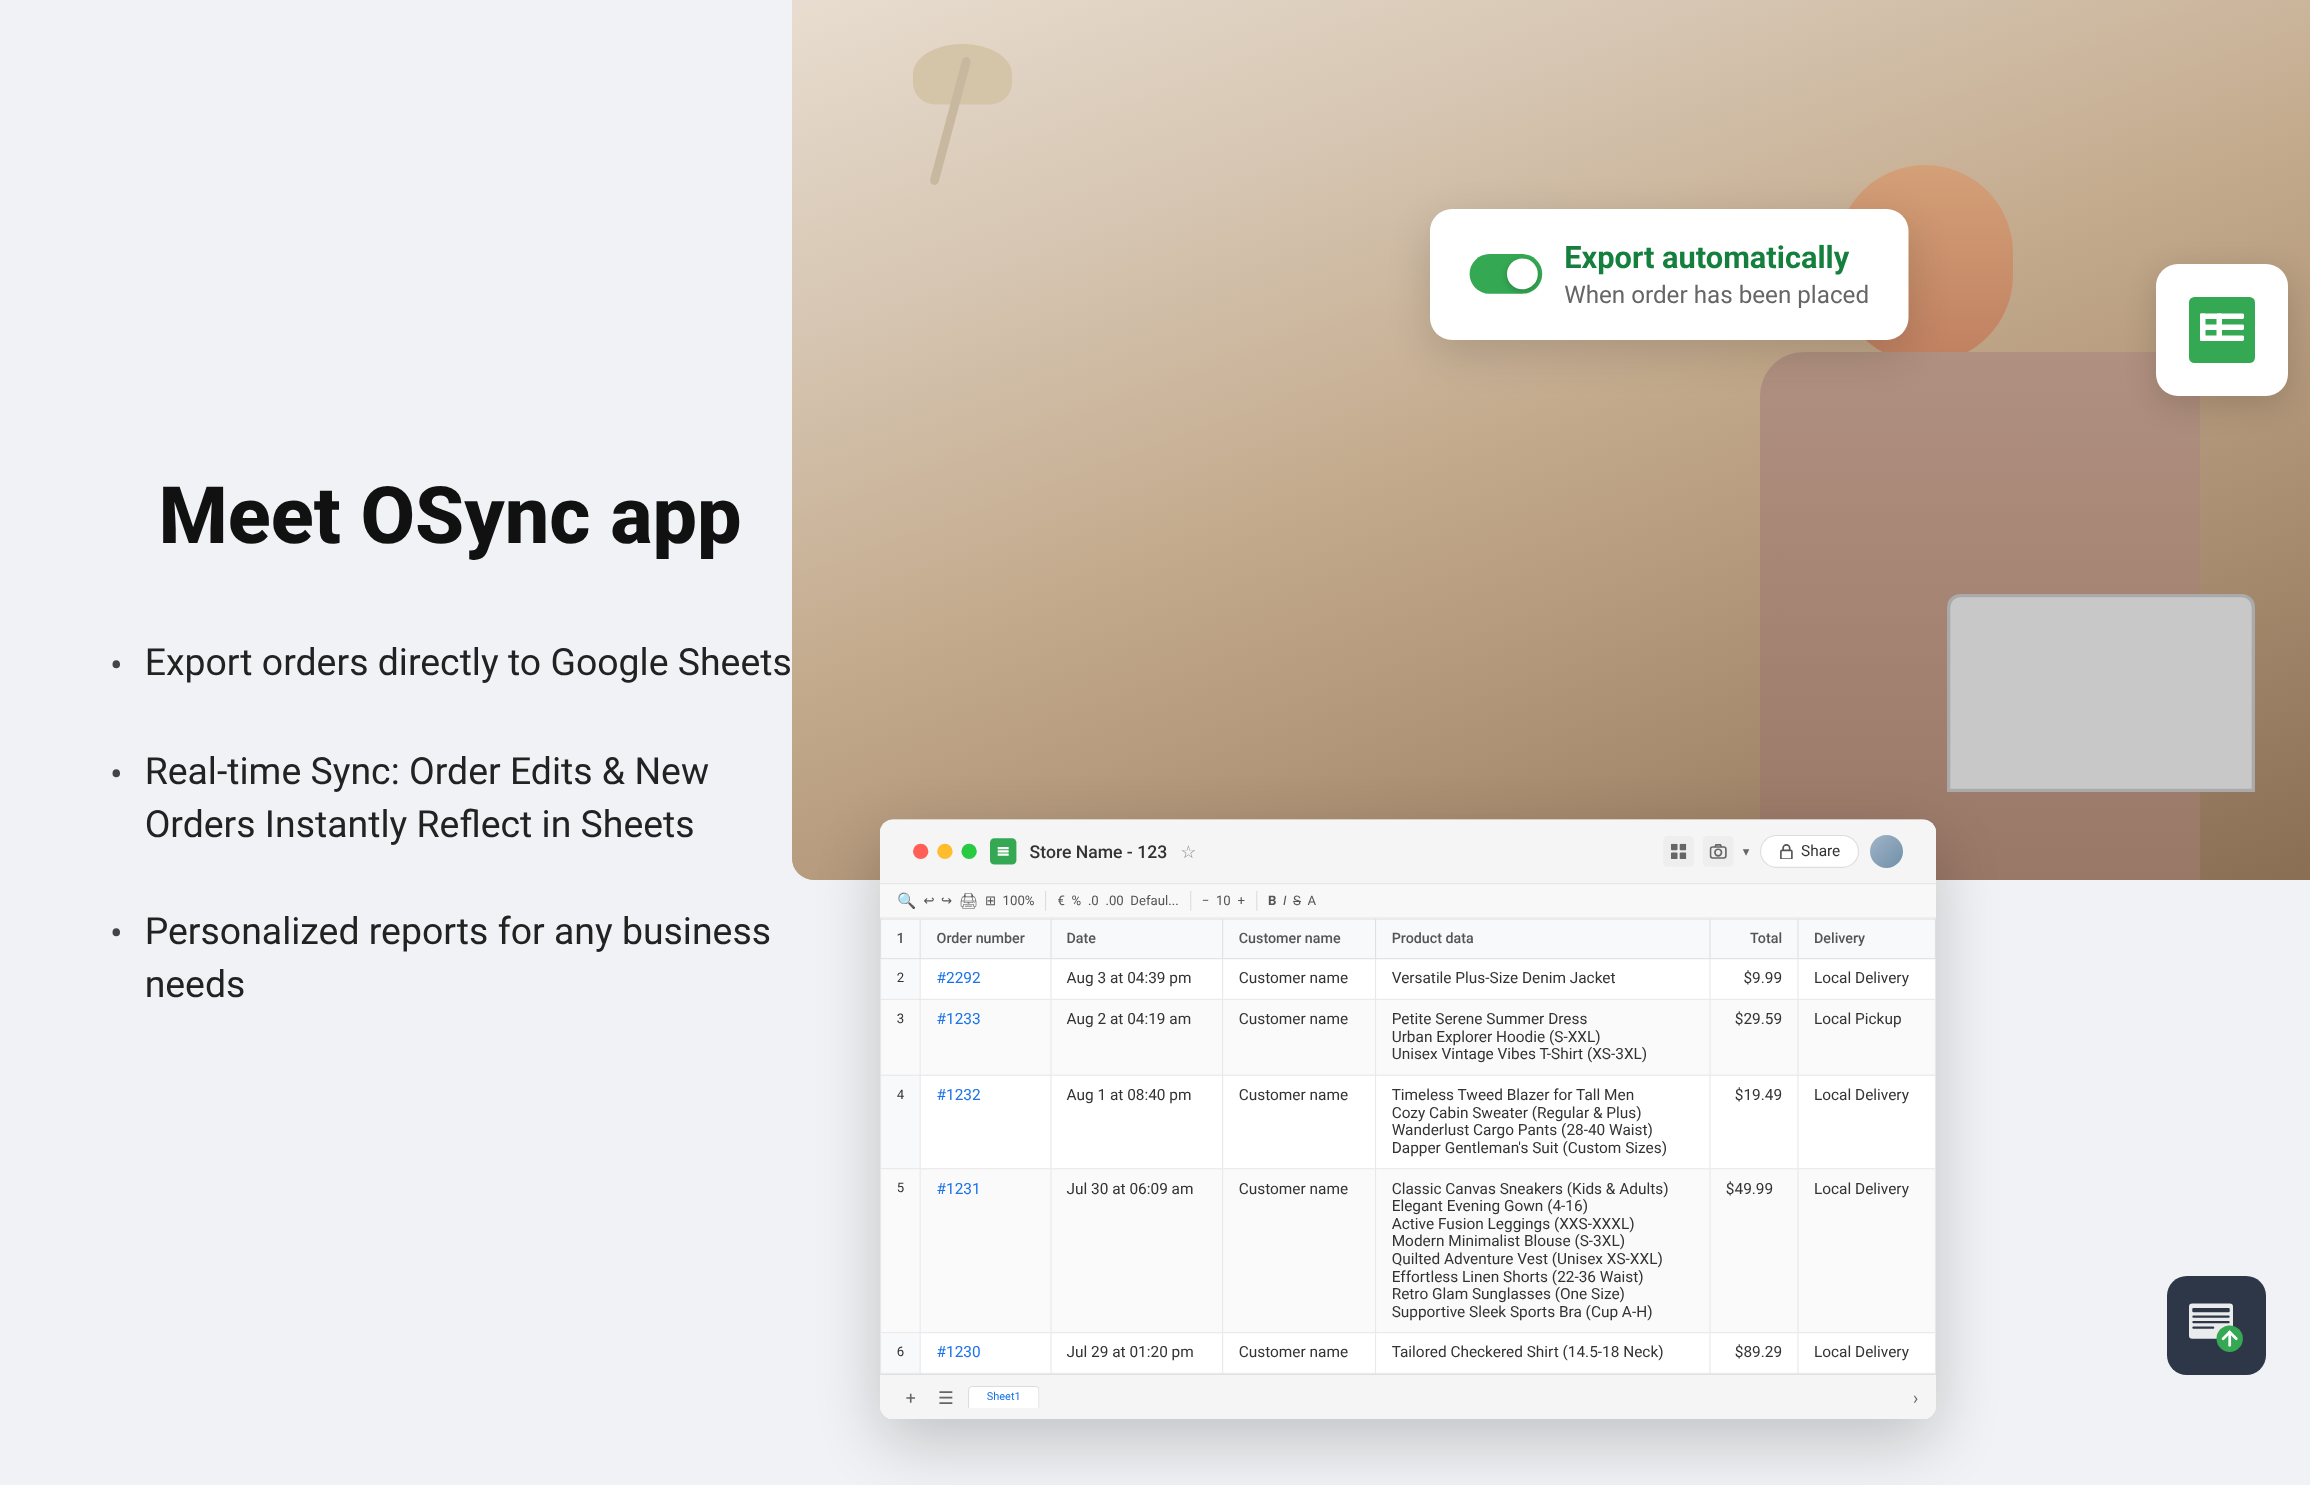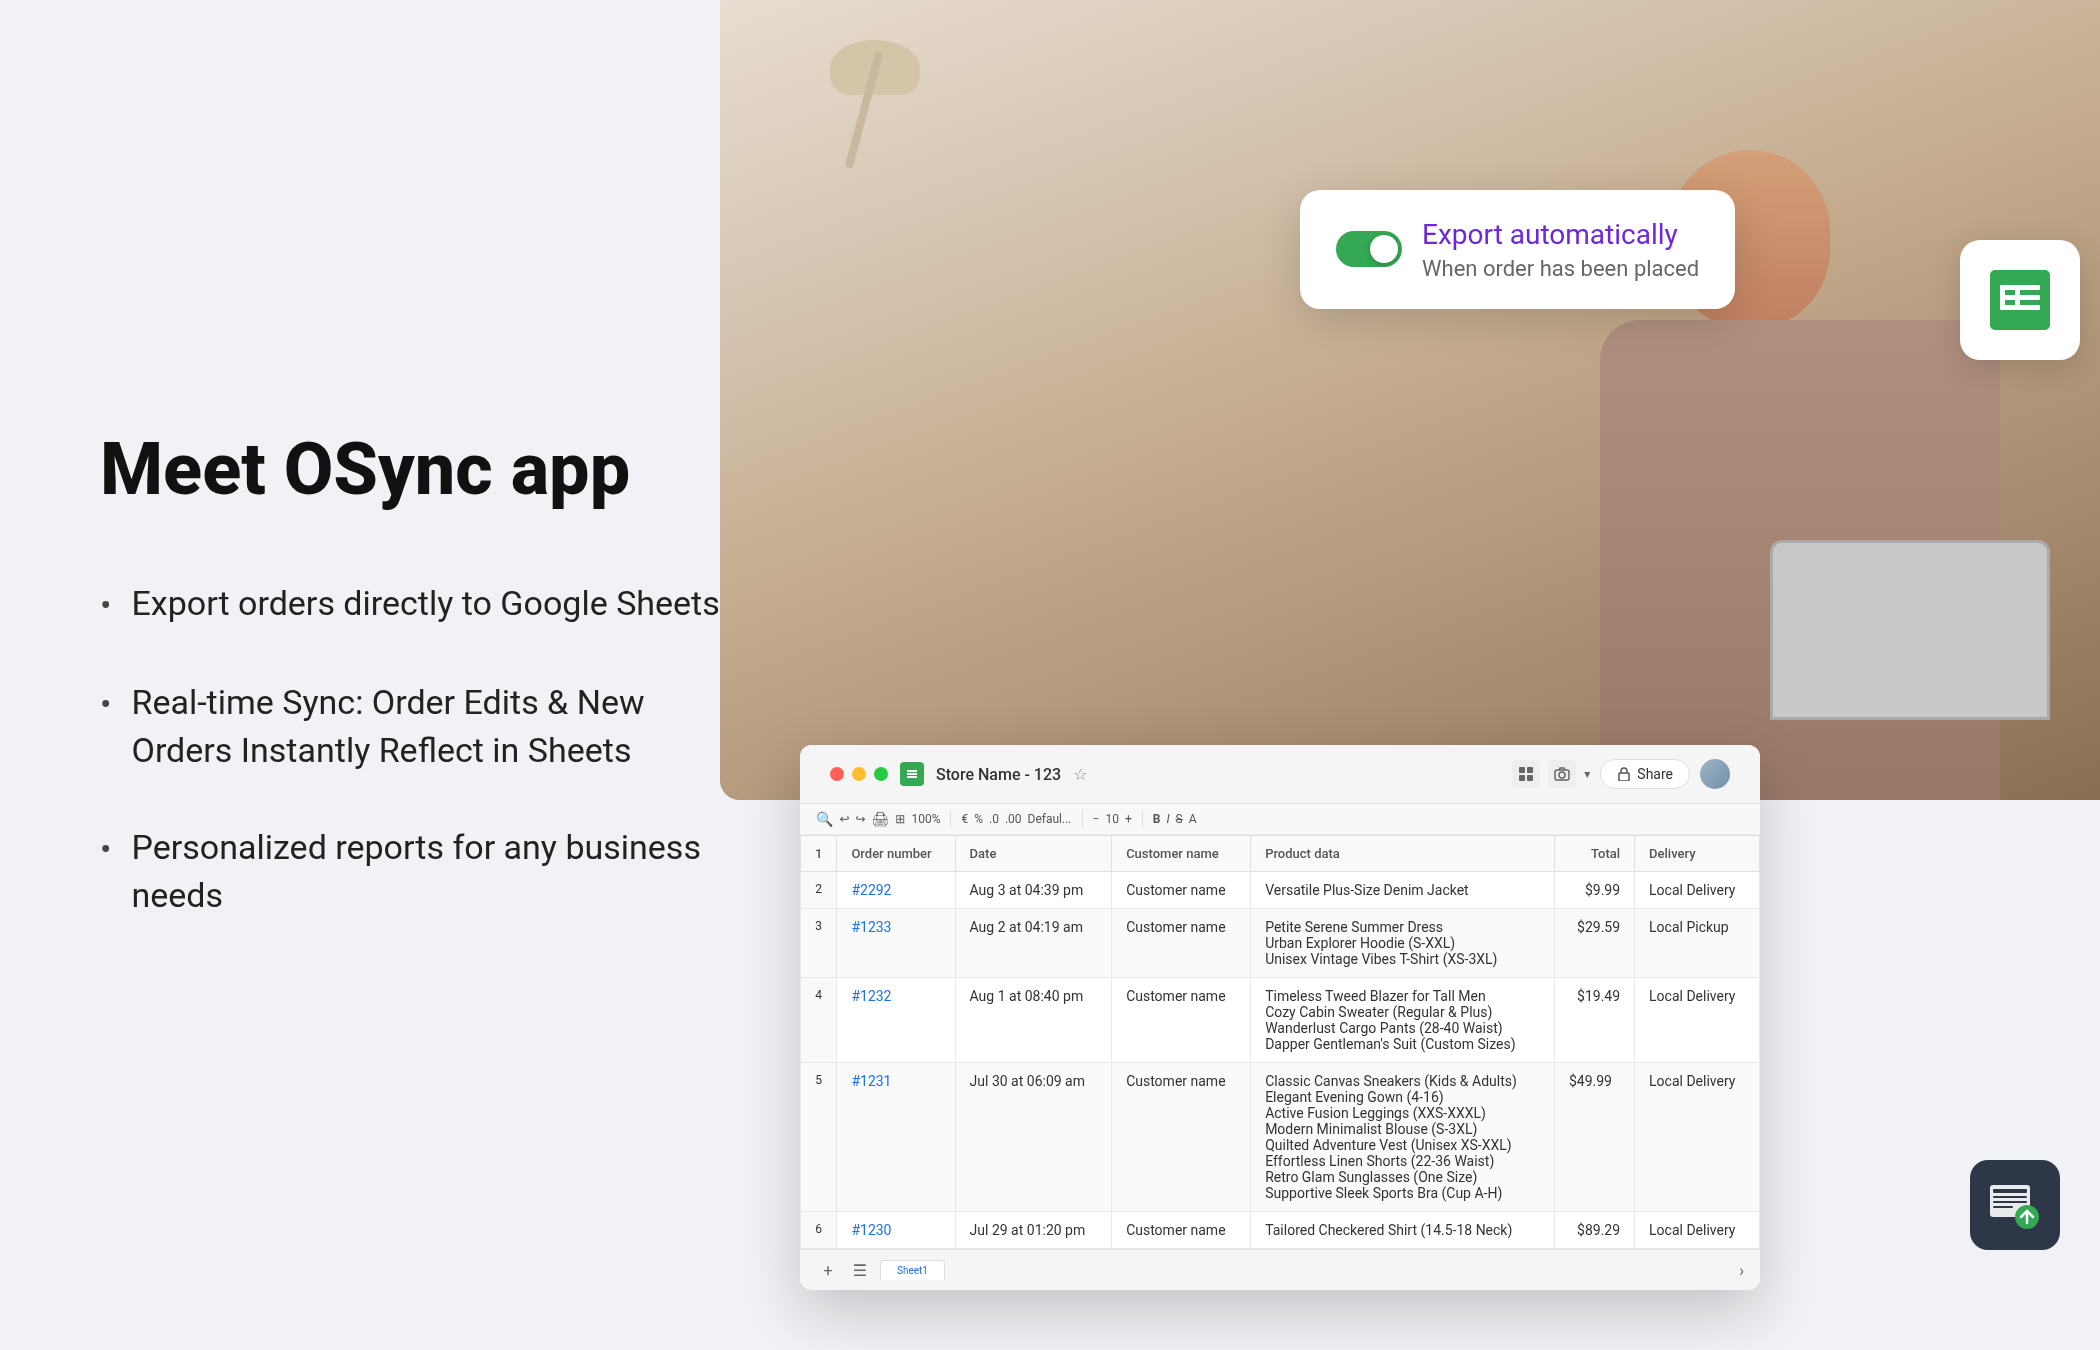--- a/index.html
+++ b/index.html
@@ -24,20 +24,21 @@
       justify-content: center;
       padding: 80px 80px 80px 100px;
     }
 
     .main-title {
       font-size: 72px;
       font-weight: 800;
       color: #111;
       line-height: 1.1;
       margin-bottom: 70px;
+      margin-left: 44px;
     }
 
     .features-list {
       list-style: none;
       display: flex;
       flex-direction: column;
       gap: 50px;
     }
 
     .feature-item {
@@ -122,22 +123,22 @@
       box-shadow: 0 2px 6px rgba(0,0,0,0.2);
     }
 
     .toggle-text {
       display: flex;
       flex-direction: column;
     }
 
     .toggle-title {
       font-size: 28px;
-      font-weight: 400;
-      color: #6d28d9;
+      font-weight: 700;
+      color: #15803d;
       line-height: 1.2;
     }
 
     .toggle-subtitle {
       font-size: 22px;
       color: #666;
       margin-top: 4px;
     }
 
     

